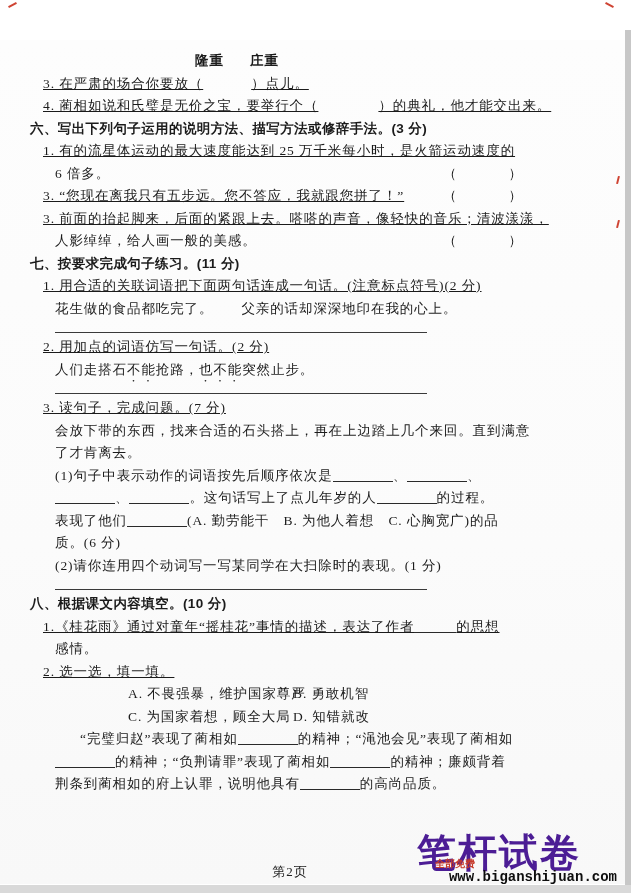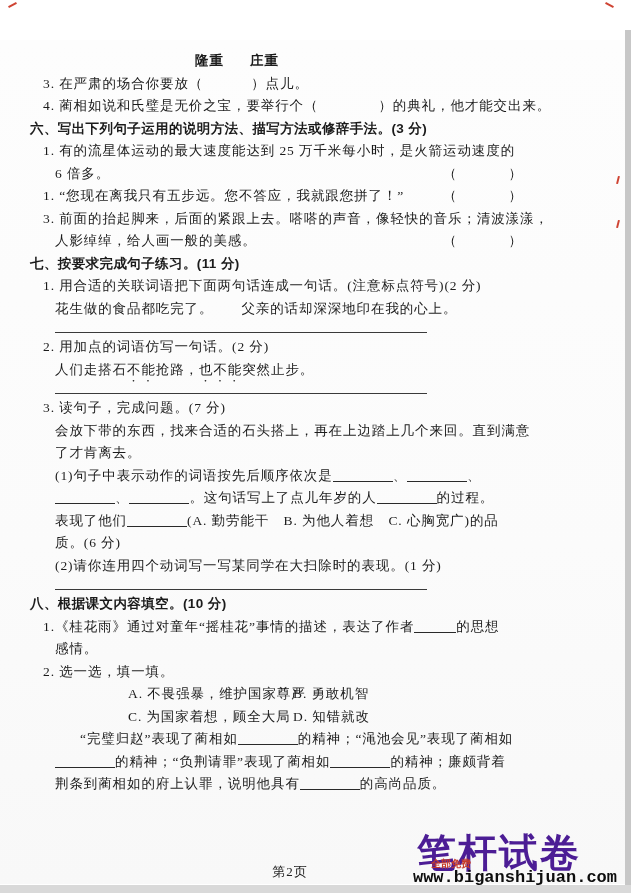--- a/index.html
+++ b/index.html
@@ -10,21 +10,21 @@
     color:#1b1b1b;
   }
   .scan{position:absolute;left:0;top:40px;width:625px;height:844px;
     background:linear-gradient(180deg,#fdfdfd 0%,#fbfbfb 60%,#f8f8f8 100%);}
   .edge-r{position:absolute;top:30px;right:0;width:6px;height:863px;background:#c7c7c7;}
   .edge-b{position:absolute;left:0;bottom:0;width:631px;height:8px;background:#d9d9d9;}
   .content{position:absolute;left:30px;top:50px;width:492px;
     font-size:13.5px;line-height:22.5px;letter-spacing:0.9px;}
   .row{position:relative;white-space:nowrap;height:22.5px;}
   .h{font-family:"Liberation Sans","DejaVu Sans",sans-serif;font-weight:700;letter-spacing:0.4px;}
-  .i1{padding-left:13px;}
+  .i1{padding-left:13px;text-decoration:underline;}
   .i2{padding-left:25px;}
   .i3{padding-left:50px;}
   .wordbank{padding-left:165px;font-weight:700;letter-spacing:1px;}
   .wordbank span{margin-right:26px;}
   .gap48{display:inline-block;width:48px;}
   .gap60{display:inline-block;width:60px;}
   .gap28{display:inline-block;width:28px;}
   .ans{position:absolute;right:0;top:0;letter-spacing:0;}
   .ans .sp{display:inline-block;width:52px;}
   .blank{display:inline-block;width:60px;height:13px;border-bottom:1px solid #2a2a2a;vertical-align:-2px;}
@@ -41,21 +41,21 @@
   .optrow .col1{display:inline-block;width:165px;}
   .pagenum{position:absolute;left:0;width:580px;bottom:12px;text-align:center;
     font-size:13px;letter-spacing:1px;color:#222;}
   .logo{position:absolute;right:14px;bottom:6px;text-align:right;}
   .logo .brand{font-family:"Liberation Sans","DejaVu Sans",sans-serif;
     font-size:39px;font-weight:700;letter-spacing:2px;color:#4c1d95;
     line-height:30px;margin-right:36px;}
   .logo .free{position:absolute;left:18px;bottom:16px;font-size:10px;color:#c63a2a;
     font-family:"Liberation Sans","DejaVu Sans",sans-serif;font-weight:700;letter-spacing:0;}
   .logo .url{font-family:"Liberation Mono","DejaVu Sans Mono",monospace;
-    font-size:17px;font-weight:700;letter-spacing:0;color:#0d0d0d;line-height:19px;}
+    font-size:14px;font-weight:700;letter-spacing:0;color:#0d0d0d;line-height:19px;}
   .mark{position:absolute;background:#cf4433;}
   .mark.tl{left:8px;top:4px;width:9px;height:2px;transform:rotate(-28deg);}
   .mark.tr{left:605px;top:4px;width:9px;height:2px;transform:rotate(28deg);}
   .mark.r1{left:617px;top:176px;width:2px;height:8px;transform:rotate(14deg);}
   .mark.r2{left:617px;top:220px;width:2px;height:8px;transform:rotate(14deg);}
 </style>
 </head>
 <body>
 
 <div class="scan"></div>
@@ -83,21 +83,21 @@
 
   <div class="row h">六、写出下列句子运用的说明方法、描写方法或修辞手法。(3 分)</div>
 
   <div class="row i1">1. 有的流星体运动的最大速度能达到 25 万千米每小时，是火箭运动速度的</div>
   <div class="row i2">
     <span>6 倍多。</span>
     <span class="ans"><span>（</span><span class="sp"></span><span>）</span></span>
   </div>
 
   <div class="row i1">
-    <span>1. “您现在离我只有五步远。您不答应，我就跟您拼了！”</span>
+    <span>3. “您现在离我只有五步远。您不答应，我就跟您拼了！”</span>
     <span class="ans"><span>（</span><span class="sp"></span><span>）</span></span>
   </div>
 
   <div class="row i1">3. 前面的抬起脚来，后面的紧跟上去。嗒嗒的声音，像轻快的音乐；清波漾漾，</div>
   <div class="row i2">
     <span>人影绰绰，给人画一般的美感。</span>
     <span class="ans"><span>（</span><span class="sp"></span><span>）</span></span>
   </div>
 
   <div class="row h">七、按要求完成句子练习。(11 分)</div>

